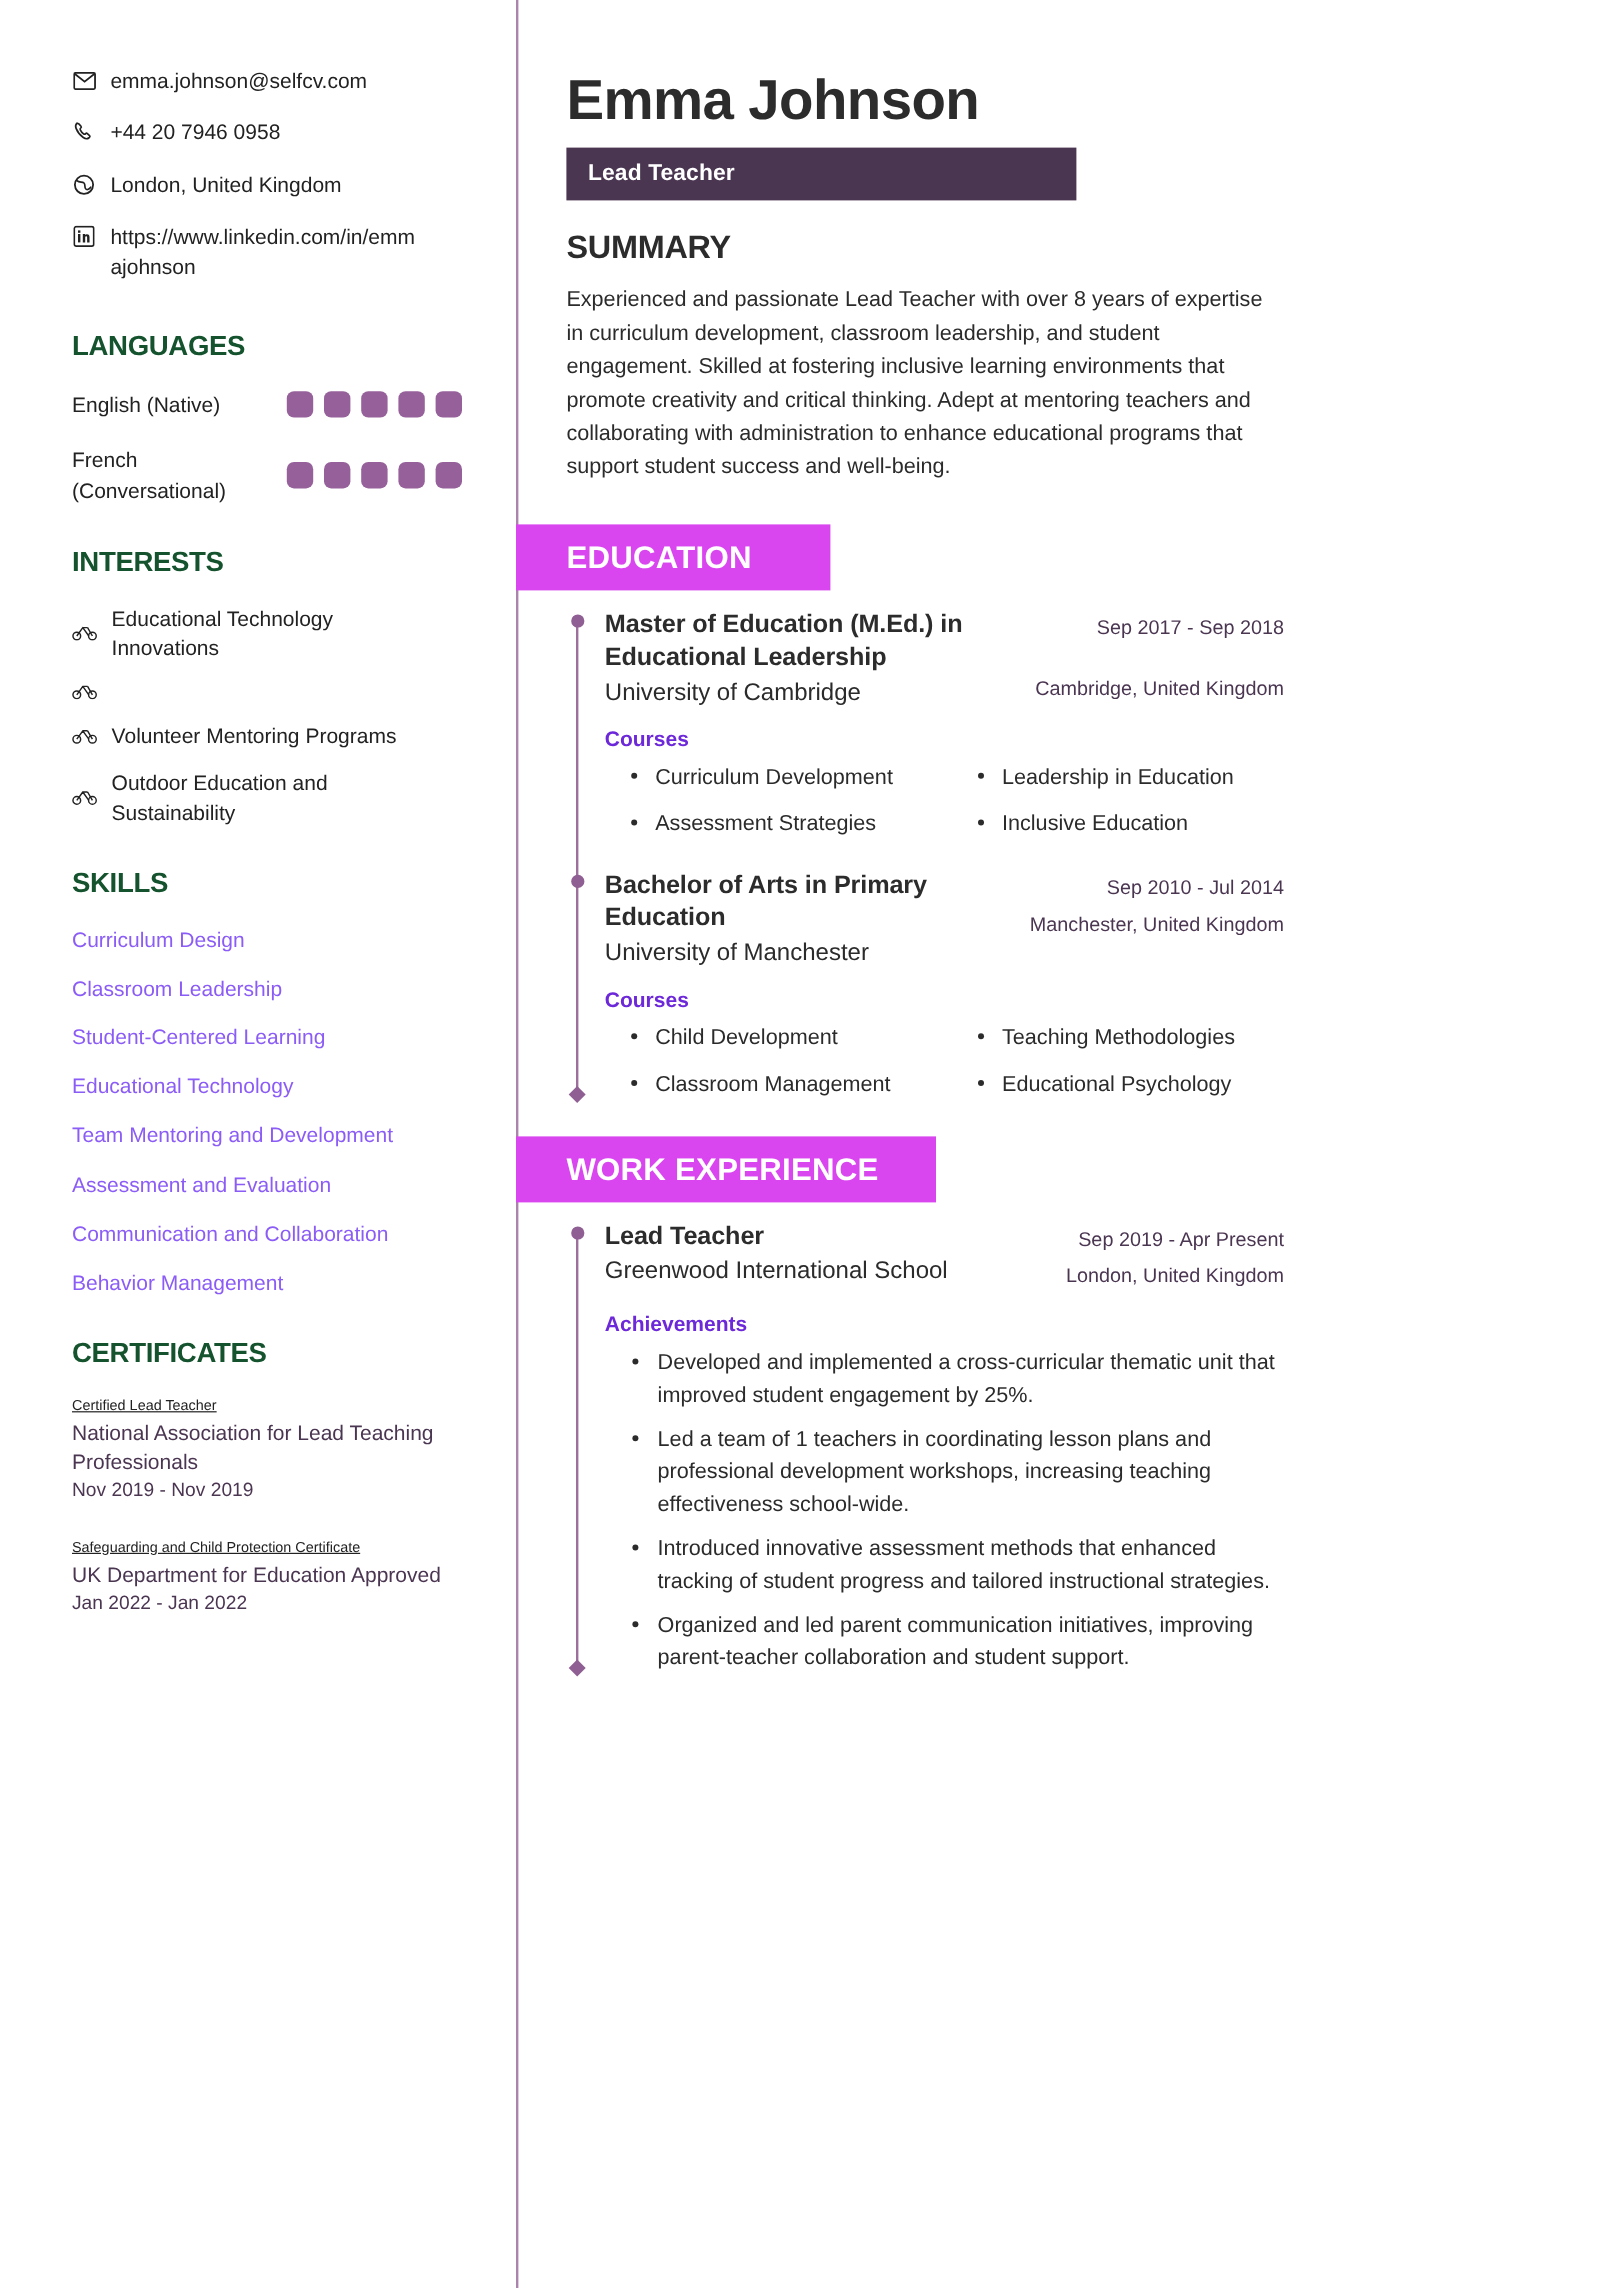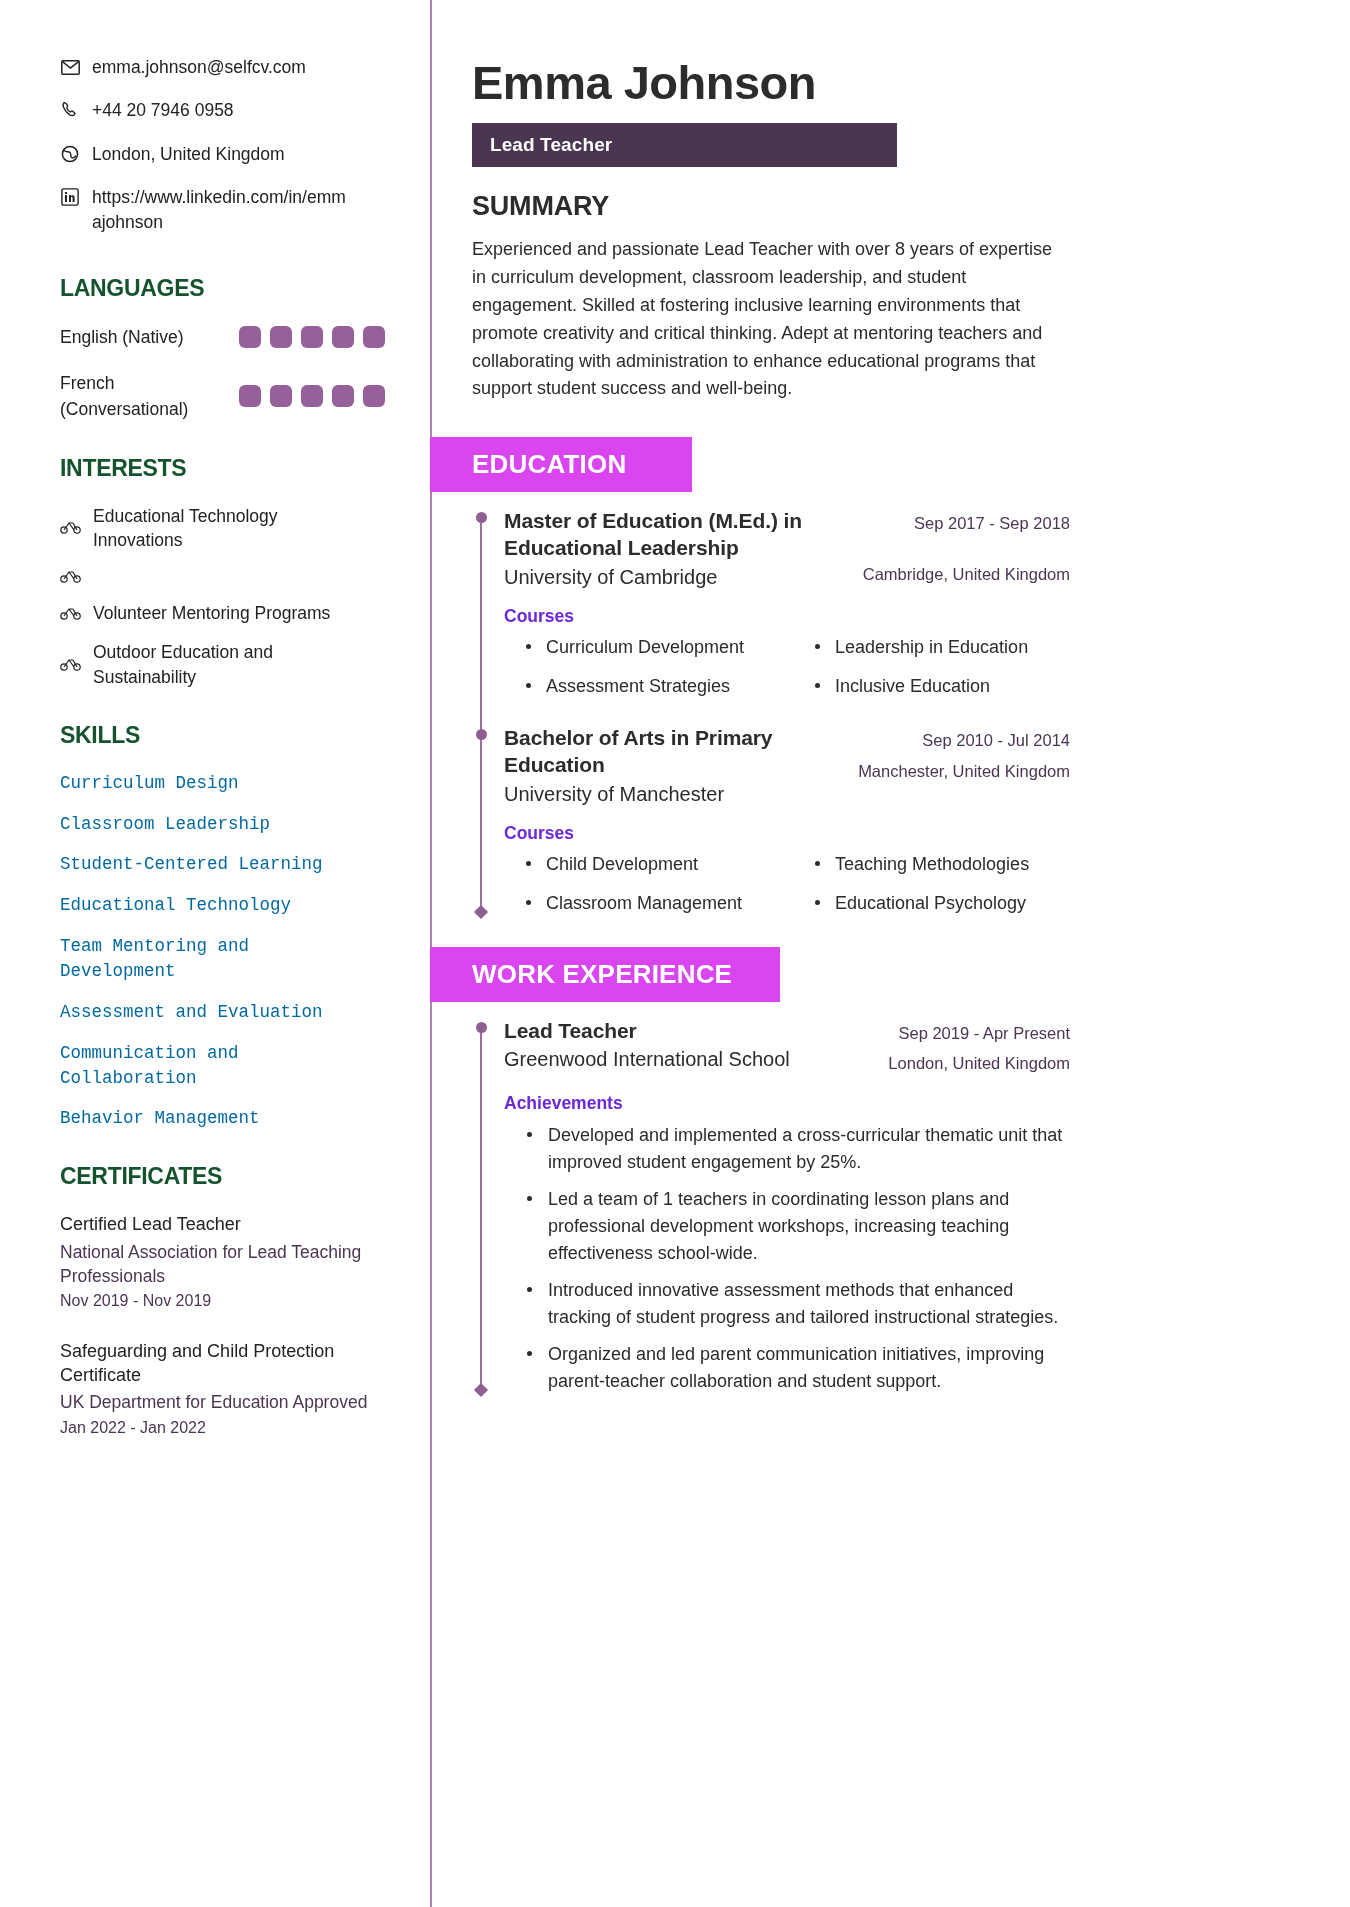--- a/index.html
+++ b/index.html
@@ -89,29 +89,28 @@
     gap:11px;
     margin-bottom:14px;
   }
   .int-icon { flex:0 0 auto; width:22px; height:20px; }
   .int-label { font-size:17.5px; line-height:1.42; color:#222; max-width:255px; }
 
   
   .skill {
     font-size:17.5px;
     line-height:1.42;
-    color:#0369a1;
+    color:#8b5cf6;
     margin-bottom:16px;
     max-width:270px;
-    font-family:Liberation Mono, monospace;
   }
 
   
   .cert { margin-bottom:26px; }
-  .cert-title { font-size:18px; color:#222; line-height:1.35; margin-bottom:3px; }
+  .cert-title { font-size:12px; color:#222; line-height:1.35; margin-bottom:3px;text-decoration:underline; }
   .cert-issuer { font-size:17.5px; color:#4b3652; line-height:1.38; }
   .cert-date  { font-size:16px; color:#4b3652; line-height:1.5; margin-top:1px; }
 
   
   .main {
     flex:1;
     padding:55px 50px 40px 42px;
     position:relative;
   }
   .name {

